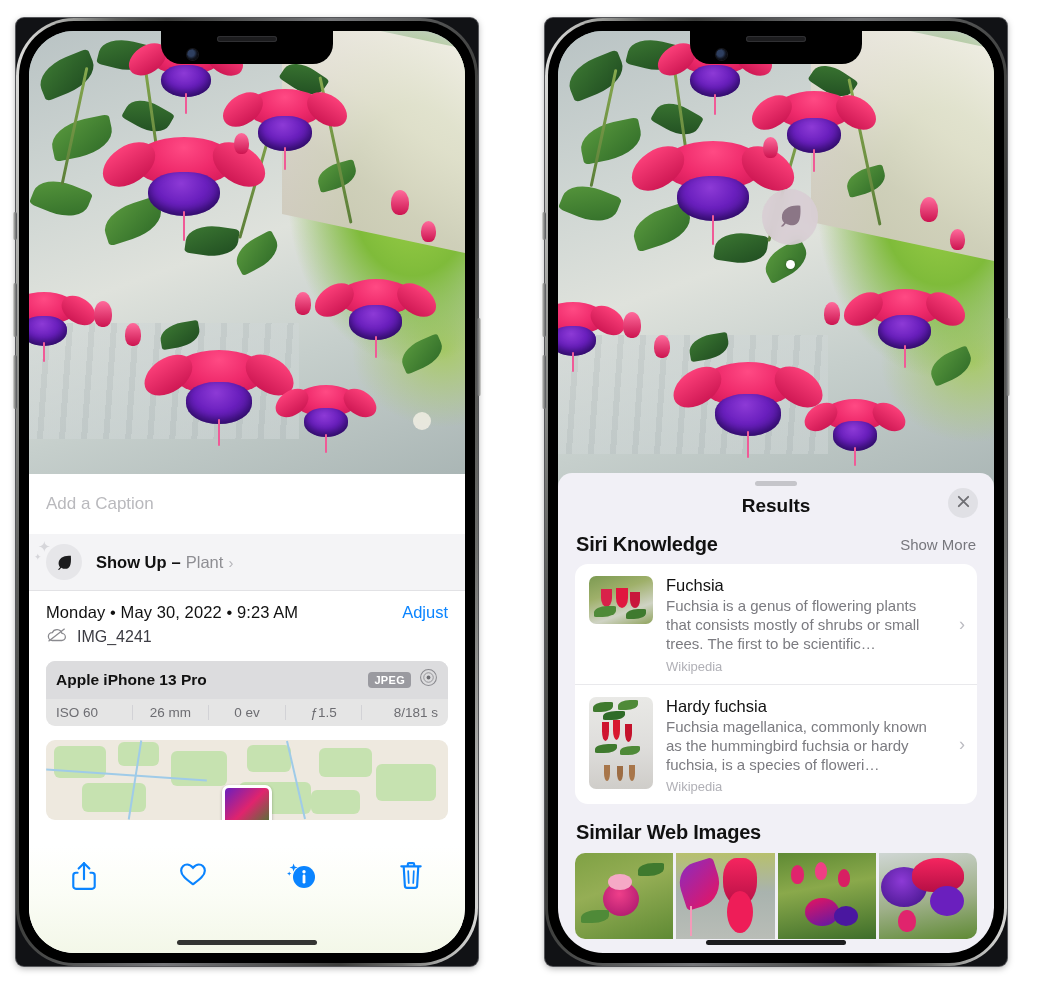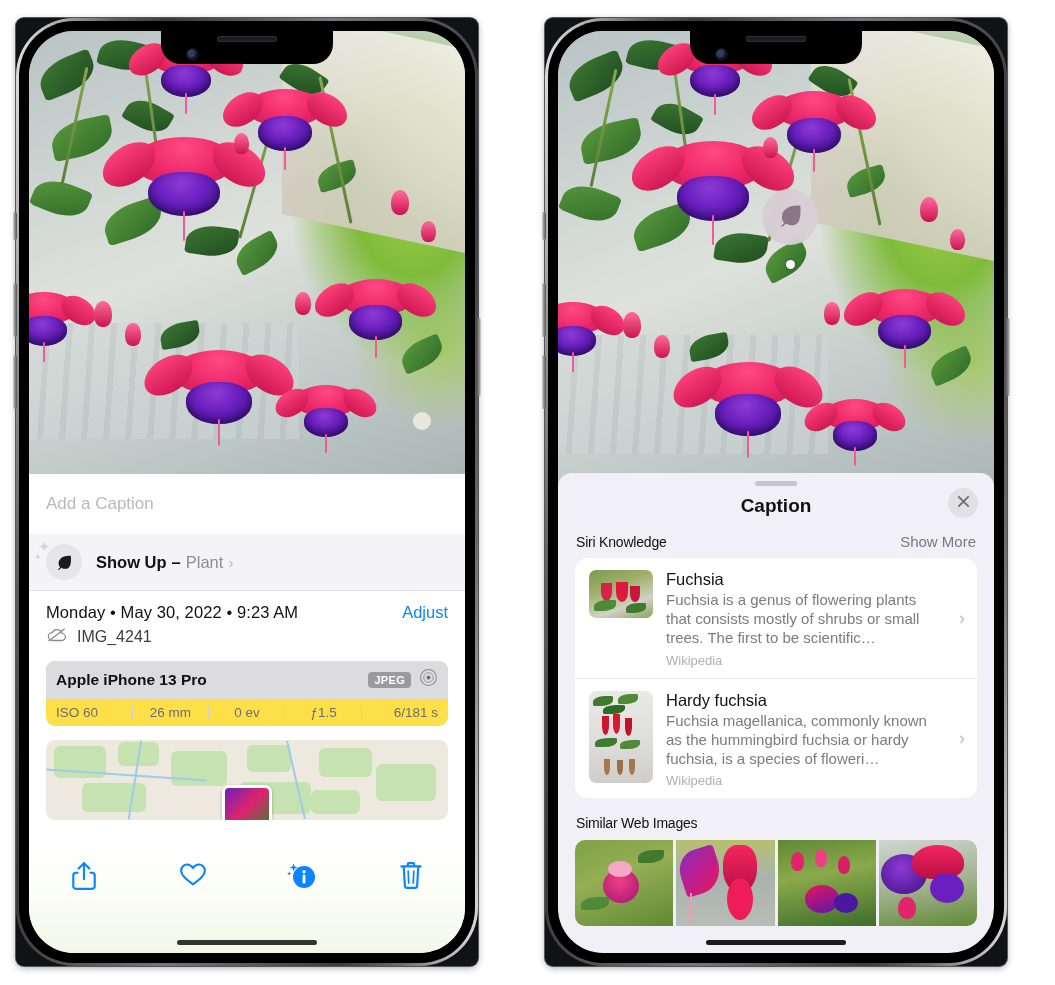--- a/index.html
+++ b/index.html
@@ -85,21 +85,21 @@
   .lookup-text .sub{font-weight:400;color:#8e8e93;}
   .lookup-text .chev{color:#b4b4b9;font-weight:400;font-size:15px;}
 
   .meta{padding:12px 17px 8px;background:#fff;}
   .meta-top{display:flex;justify-content:space-between;align-items:baseline;}
   .meta-date{font-size:16.5px;font-weight:400;color:#111;letter-spacing:.1px;}
   .meta-adjust{font-size:16.5px;color:#0a84ff;}
   .meta-file{display:flex;align-items:center;gap:9px;margin-top:5px;
      font-size:16px;color:#3c3c43;}
 
-  .camcard{margin:6px 17px 1px;border-radius:9px;overflow:hidden;background:#fde047;}
+  .camcard{margin:6px 17px 1px;border-radius:9px;overflow:hidden;background:#e5e5e5;}
   .camhead{display:flex;align-items:center;justify-content:space-between;
      background:#dcdcde;padding:7px 10px;}
   .camhead .name{font-size:15.5px;font-weight:700;color:#111;}
   .camhead .right{display:flex;align-items:center;gap:8px;}
   .tag-jpeg{background:#9a9aa0;color:#fff;font-size:11px;font-weight:600;
      padding:2px 6px;border-radius:4px;letter-spacing:.3px;}
   .camrows{padding:7px 10px 5px;}
   .camrow{font-size:15.5px;color:#6d6d72;line-height:1.55;display:flex;
      justify-content:space-between;align-items:center;}
   .tag-vibrant{border:1px solid #a9a9ae;color:#77777c;font-size:11.5px;
@@ -126,21 +126,21 @@
 
   
   .results{position:absolute;left:0;right:0;bottom:0;background:#f1f0f6;z-index:20;
      border-top-left-radius:14px;border-top-right-radius:14px;overflow:hidden;}
   .grab{width:42px;height:5px;border-radius:3px;background:#c5c5ca;margin:8px auto 0;}
   .res-head{position:relative;text-align:center;padding:9px 0 14px;}
   .res-title{font-size:19px;font-weight:700;color:#111;}
   .closebtn{position:absolute;right:16px;top:2px;width:30px;height:30px;border-radius:50%;
      background:#e0e0e5;display:flex;align-items:center;justify-content:center;}
   .sec-head{display:flex;justify-content:space-between;align-items:center;padding:2px 18px 8px;}
-  .sec-title{font-size:14px;font-weight:400;color:#111;letter-spacing:-.2px;}
+  .sec-title{font-size:20px;font-weight:700;color:#111;letter-spacing:-.2px;}
   .sec-more{font-size:15px;color:#77777d;}
   .card{margin:0 17px;background:#fff;border-radius:13px;overflow:hidden;}
   .krow{display:flex;gap:13px;padding:12px 14px 10px;align-items:flex-start;position:relative;}
   .krow + .krow{border-top:1px solid #e9e9ec;}
   .kthumb{width:64px;height:48px;border-radius:7px;flex:none;overflow:hidden;position:relative;}
   .kthumb.tall{height:92px;}
   .ktext{flex:1;min-width:0;padding-right:18px;}
   .ktitle{font-size:16.5px;font-weight:400;color:#111;margin-bottom:1px;}
   .kdesc{font-size:15px;color:#7b7b80;line-height:1.28;}
   .ksrc{font-size:13px;color:#b0b0b6;margin-top:5px;}
@@ -292,21 +292,21 @@
                 <circle cx="12" cy="12" r="2.4" fill="#6d6d72"></circle>
               </svg>
             </span>
           </div>
         </div>
         <div class="exif">
           <span>ISO 60</span>
           <span>26 mm</span>
           <span>0 ev</span>
           <span>ƒ1.5</span>
-          <span>6/181 s</span>
+          <span>8/181 s</span>
         </div>
       </div>
 
       <div class="mapwrap">
         <div class="green" style="left:2%;top:8%;width:13%;height:40%;"></div>
         <div class="green" style="left:18%;top:2%;width:10%;height:30%;"></div>
         <div class="green" style="left:9%;top:54%;width:16%;height:36%;"></div>
         <div class="green" style="left:31%;top:14%;width:14%;height:44%;"></div>
         <div class="green" style="left:50%;top:6%;width:11%;height:34%;"></div>
         <div class="green" style="left:48%;top:52%;width:18%;height:40%;"></div>
@@ -451,21 +451,21 @@
         <svg width="30" height="30" viewBox="0 0 24 24" aria-hidden="true">
           <path d="M21 4C12 3 5 7 5 14c0 2 .8 3.7 2 4.8L4 22h2l2.4-2.6C10 20.4 12 21 14 21c5 0 8-4 7-17z" fill="#8b7686" transform="scale(0.92) translate(1,1)"></path>
         </svg>
       </span>
     </div>
     <div class="vlu-dot" style="left:228px;top:229px;"></div>
 
     <div class="results" style="top:442px;height:480px;">
       <div class="grab"></div>
       <div class="res-head">
-        <div class="res-title">Caption</div>
+        <div class="res-title">Results</div>
         <div class="closebtn">
           <span>
             <svg width="15" height="15" viewBox="0 0 16 16" aria-hidden="true">
               <path d="M3 3 L13 13 M13 3 L3 13" stroke="#6e6e73" stroke-width="2" stroke-linecap="round"></path>
             </svg>
           </span>
         </div>
       </div>
 
       <div class="sec-head">

